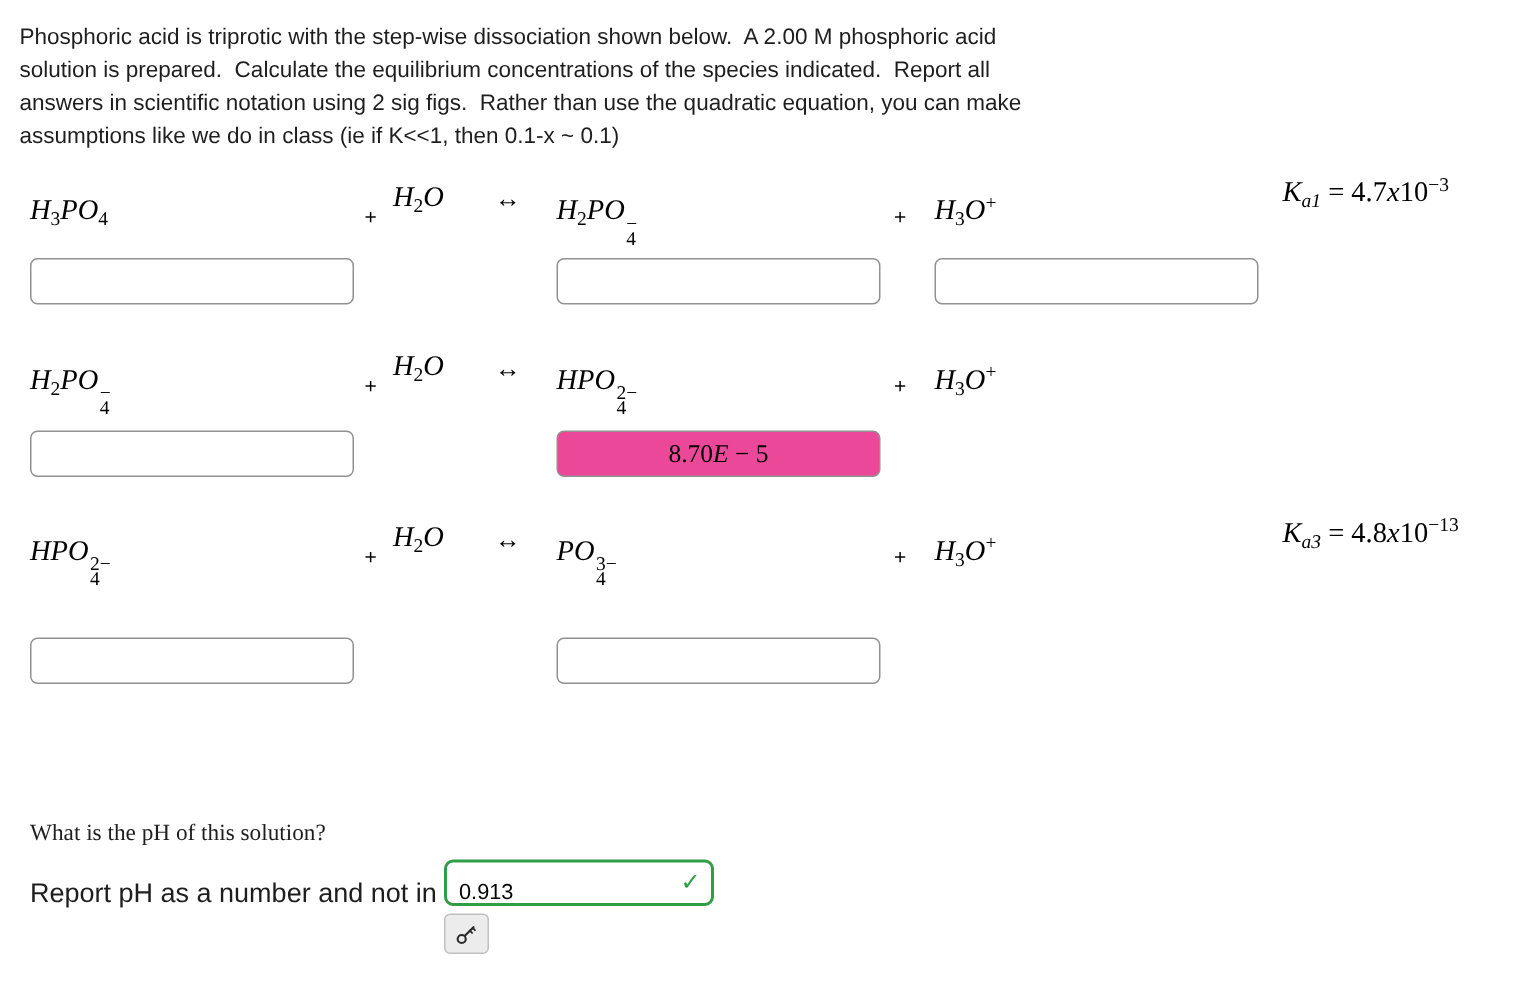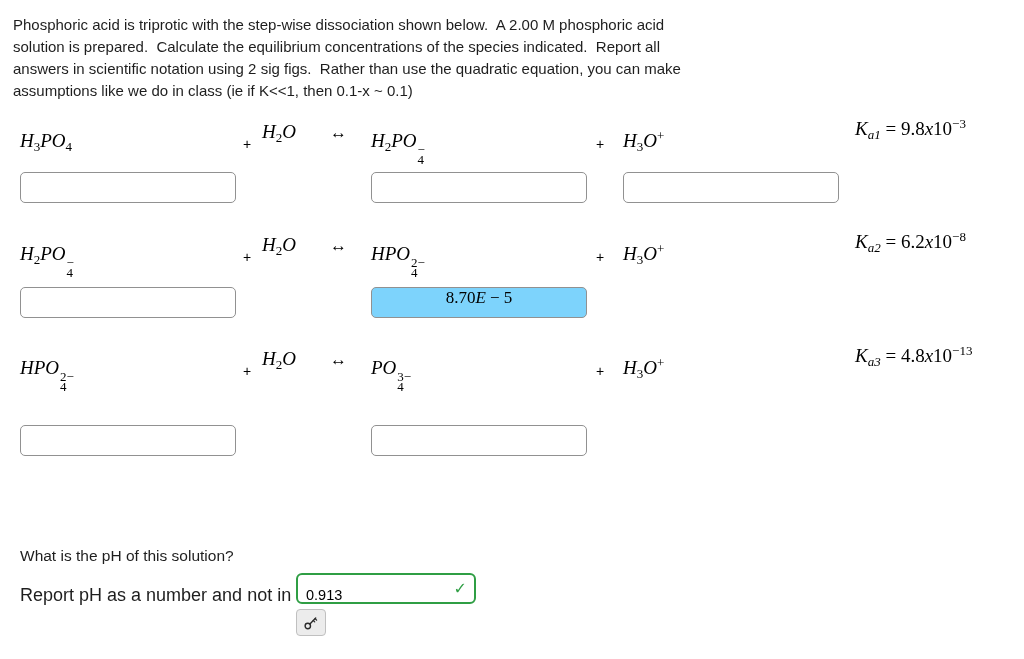--- a/index.html
+++ b/index.html
@@ -25,25 +25,25 @@
   .c-sp2{left:371px;width:216px;top:9px;}
   .c-plus2{left:596px;width:18px;top:15px;font-size:14px;color:#000;}
   .c-sp3{left:623px;width:217px;top:9px;}
   .c-ka{left:855px;top:-3px;width:169px;text-align:left;}
   
   .ansbox{position:absolute;width:216px;height:31px;box-sizing:border-box;
           border:1px solid #919191;border-radius:5px;background:#fff;
           font-family:"Liberation Sans","DejaVu Sans",sans-serif;font-size:15px;
           padding:0 8px;color:#000;outline:none;}
   .ansbox-filled{position:absolute;width:216px;height:31px;box-sizing:border-box;
-          border:1px solid #919191;border-radius:5px;background:#7dd3fc;
-          display:flex;justify-content:center;}
+          border:1px solid #919191;border-radius:5px;background:#ec4899;
+          display:flex;align-items:center;justify-content:center;}
   .ansbox-filled .math{font-size:17px;}
   
-  .q1{position:absolute;left:20px;top:547px;font-size:15.5px;}
+  .q1{position:absolute;left:20px;top:547px;font-size:15.5px;font-family:Liberation Serif, serif;}
   .q2{position:absolute;left:20px;top:584px;font-size:18px;line-height:22.5px;}
   .ph-wrap{position:absolute;left:296px;top:573px;width:180px;height:31px;}
   .ph-input{width:100%;height:100%;box-sizing:border-box;border:2px solid #2f9e44;border-radius:6px;
           padding:12px 26px 0 8px;font-family:"Liberation Sans","DejaVu Sans",sans-serif;
           font-size:14.5px;color:#000;outline:none;}
   .check{position:absolute;right:9px;top:50%;transform:translateY(-52%);
           color:#2f9e44;font-weight:bold;font-size:16px;}
   .keybtn{position:absolute;left:296px;top:609px;width:30px;height:27px;box-sizing:border-box;
           background:#ececec;border:1px solid #c0c0c0;border-radius:4px;
           display:flex;align-items:center;justify-content:center;padding:0;cursor:pointer;}
@@ -64,41 +64,40 @@
     <span class="cell math c-sp1"><span class="mi">H</span><sub>3</sub><span class="mi">PO</span><sub>4</sub></span>
     <span class="cell c-plus1">+</span>
     <span class="cell math c-water"><span class="mi">H</span><sub>2</sub><span class="mi">O</span></span>
     <span class="cell math c-arrow">↔</span>
     <span class="cell math c-sp2"><span class="mi">H</span><sub>2</sub><span class="mi">PO</span><span class="stack">
           <span>−</span>
           <span>4</span>
         </span></span>
     <span class="cell c-plus2">+</span>
     <span class="cell math c-sp3"><span class="mi">H</span><sub>3</sub><span class="mi">O</span><sup>+</sup></span>
-    <span class="cell math c-ka"><span class="mi">K</span><sub class="ka-sub">a1</sub><span> = </span><span>9.8</span><span class="mi">x</span><span>10</span><sup>−3</sup></span>
+    <span class="cell math c-ka"><span class="mi">K</span><sub class="ka-sub">a1</sub><span> = </span><span>4.7</span><span class="mi">x</span><span>10</span><sup>−3</sup></span>
   </div>
   <input class="ansbox" style="left: 20px; top: 172px;" type="text" value="">
   <input class="ansbox" style="left: 371px; top: 172px;" type="text" value="">
   <input class="ansbox" style="left: 623px; top: 172px;" type="text" value="">
 
   <div class="eqrow" style="top:234px;">
     <span class="cell math c-sp1"><span class="mi">H</span><sub>2</sub><span class="mi">PO</span><span class="stack">
           <span>−</span>
           <span>4</span>
         </span></span>
     <span class="cell c-plus1">+</span>
     <span class="cell math c-water"><span class="mi">H</span><sub>2</sub><span class="mi">O</span></span>
     <span class="cell math c-arrow">↔</span>
     <span class="cell math c-sp2"><span class="mi">HPO</span><span class="stack">
           <span>2−</span>
           <span>4</span>
         </span></span>
     <span class="cell c-plus2">+</span>
     <span class="cell math c-sp3"><span class="mi">H</span><sub>3</sub><span class="mi">O</span><sup>+</sup></span>
-    <span class="cell math c-ka"><span class="mi">K</span><sub class="ka-sub">a2</sub><span> = </span><span>6.2</span><span class="mi">x</span><span>10</span><sup>−8</sup></span>
   </div>
   <input class="ansbox" style="left: 20px; top: 287px;" type="text" value="">
   <div class="ansbox-filled" style="left:371px;top:287px;">
     <span class="math"><span>8.70</span><span class="mi">E</span><span> − 5</span></span>
   </div>
 
   <div class="eqrow" style="top:348px;">
     <span class="cell math c-sp1"><span class="mi">HPO</span><span class="stack">
           <span>2−</span>
           <span>4</span>

